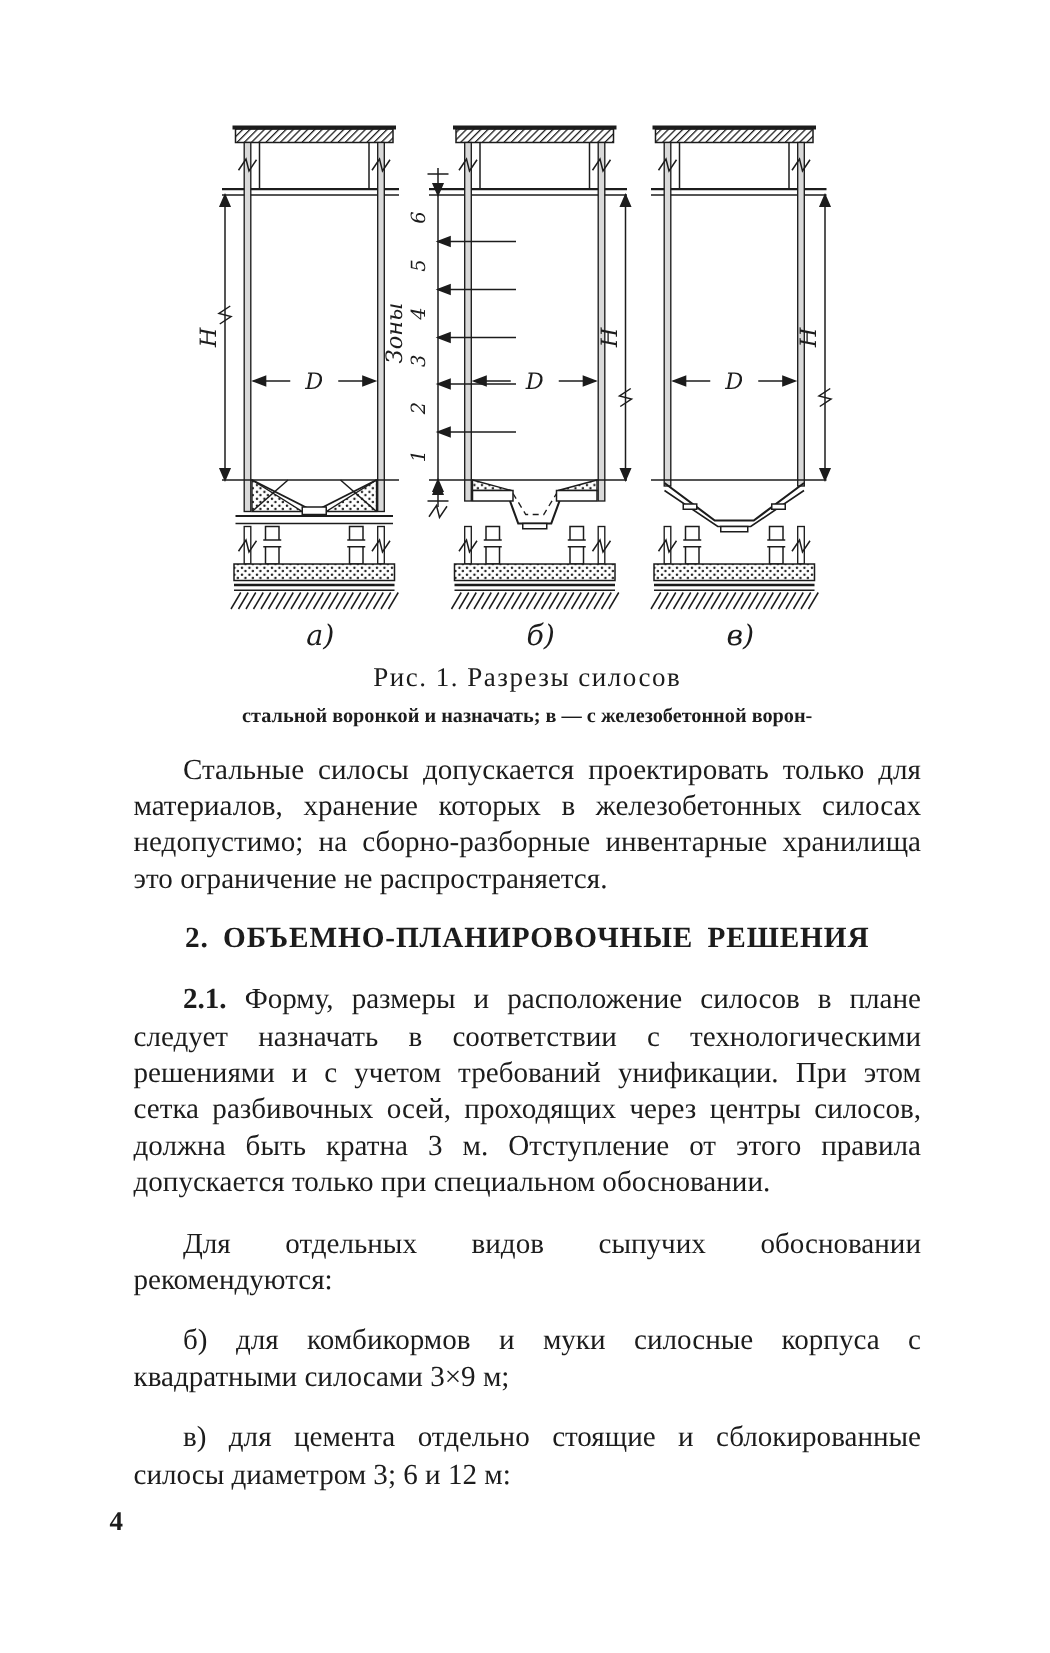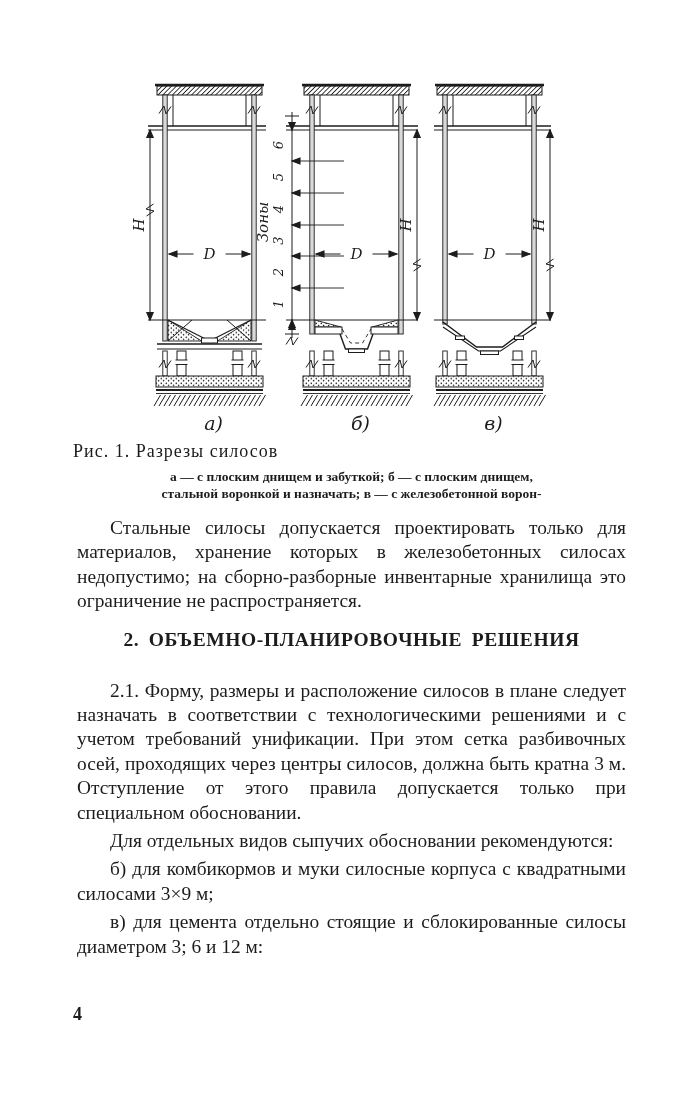--- a/index.html
+++ b/index.html
@@ -11,42 +11,43 @@
     color:#1c1c1c;
     overflow:hidden;
   }
   .fig-svg{position:absolute;left:0;top:60px;}
   .textblock{
     position:absolute;left:73px;top:441px;width:557px;
   }
   .caption{
     font:18px "Liberation Serif", serif;
     letter-spacing:1px;
+    text-align:center;
     margin:0 0 7px 0;
   }
   .legend{
     font:bold 13.5px/16.5px "Liberation Serif", serif;
     text-align:center;
     margin:0;
   }
   .bodytext p{
     font:19.4px/24.4px "Liberation Serif", serif;
     text-align:justify;
-    margin:4px;
+    margin:16px;
     text-indent:33px;
   }
   .bodytext{margin-top:14px;}
   .heading{
     font:bold 19.5px "Liberation Serif", serif;
     letter-spacing:0.6px;
     text-align:center;
-    margin:15px 0 28px 0;
+    margin:15px 0 18px 0;
     word-spacing:4px;
   }
-  .bold{font-weight:normal;}
+  .bold{font-weight:bold;}
   .pagenum{
     position:absolute;left:73px;top:1004px;
     font:bold 18px "Liberation Serif", serif;
   }
 </style>
 </head>
 <body>
 
 <div class="page">
 
@@ -283,21 +284,20 @@
       <text x="283" y="149" fill="#1c1c1c" font-family="&quot;DejaVu Serif&quot;,serif" font-style="italic" font-size="13" text-anchor="middle" transform="rotate(-90 283 149)">4</text>
       <text x="283" y="180.5" fill="#1c1c1c" font-family="&quot;DejaVu Serif&quot;,serif" font-style="italic" font-size="13" text-anchor="middle" transform="rotate(-90 283 180.5)">3</text>
       <text x="283" y="212" fill="#1c1c1c" font-family="&quot;DejaVu Serif&quot;,serif" font-style="italic" font-size="13" text-anchor="middle" transform="rotate(-90 283 212)">2</text>
       <text x="283" y="244" fill="#1c1c1c" font-family="&quot;DejaVu Serif&quot;,serif" font-style="italic" font-size="13" text-anchor="middle" transform="rotate(-90 283 244)">1</text>
       <text x="268" y="162" fill="#1c1c1c" font-family="&quot;DejaVu Serif&quot;,serif" font-style="italic" font-size="15" text-anchor="middle" transform="rotate(-90 268 162)">Зоны</text>
     </svg>
 
   <div class="textblock">
     <div class="caption">Рис. 1. Разрезы силосов</div>
     <div class="legend">
-      <div>а — с плоским днищем и забуткой; б — с плоским днищем,</div>
       <div>стальной воронкой и назначать; в — с железобетонной ворон-</div>
     </div>
 
     <div class="bodytext">
       <p>Стальные силосы допускается проектировать только для материалов, хранение которых в железобетонных силосах недопустимо; на сборно-разборные инвентарные хранилища это ограничение не распространяется.</p>
       <div class="heading">2. ОБЪЕМНО-ПЛАНИРОВОЧНЫЕ РЕШЕНИЯ</div>
       <p><span class="bold">2.1.</span> <span>Форму, размеры и расположение силосов в плане следует назначать в соответствии с технологическими решениями и с учетом требований унификации. При этом сетка разбивочных осей, проходящих через центры силосов, должна быть кратна 3 м. Отступление от этого правила допускается только при специальном обосновании.</span></p>
       <p>Для отдельных видов сыпучих обосновании рекомендуются:</p>
       <p>б) для комбикормов и муки силосные корпуса с квадратными силосами 3×9 м;</p>
       <p>в) для цемента отдельно стоящие и сблокированные силосы диаметром 3; 6 и 12 м:</p>

